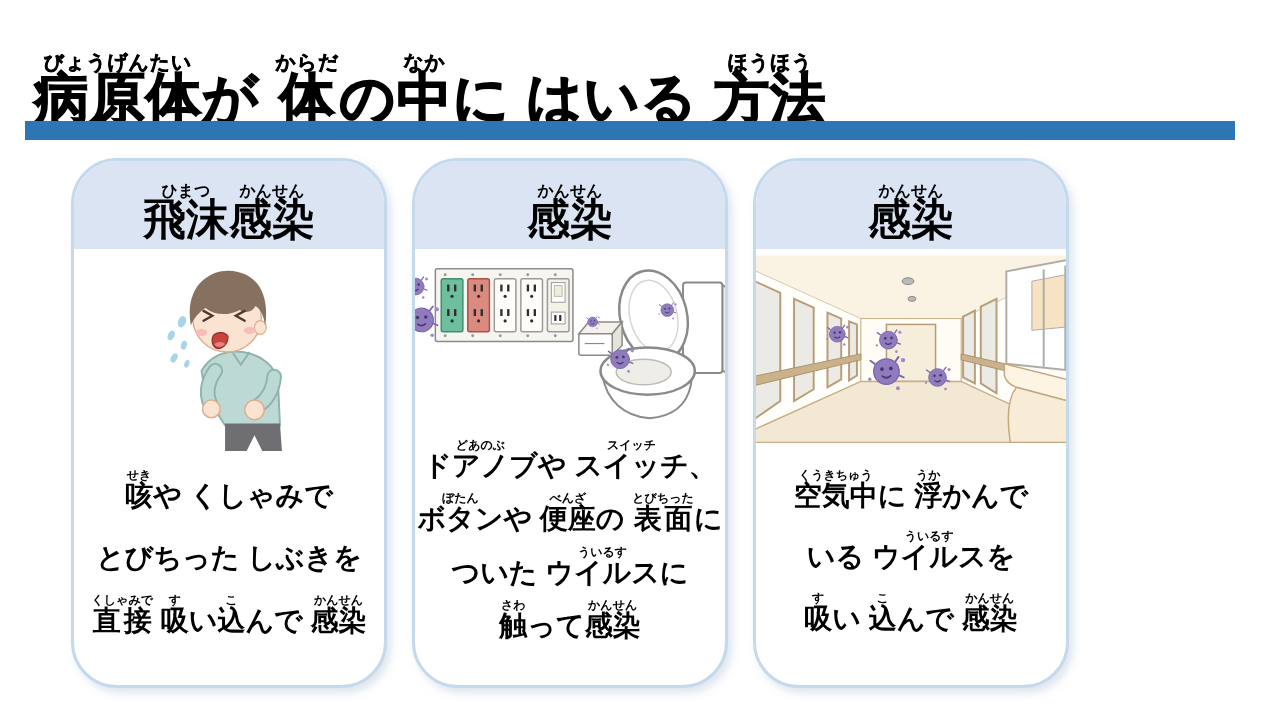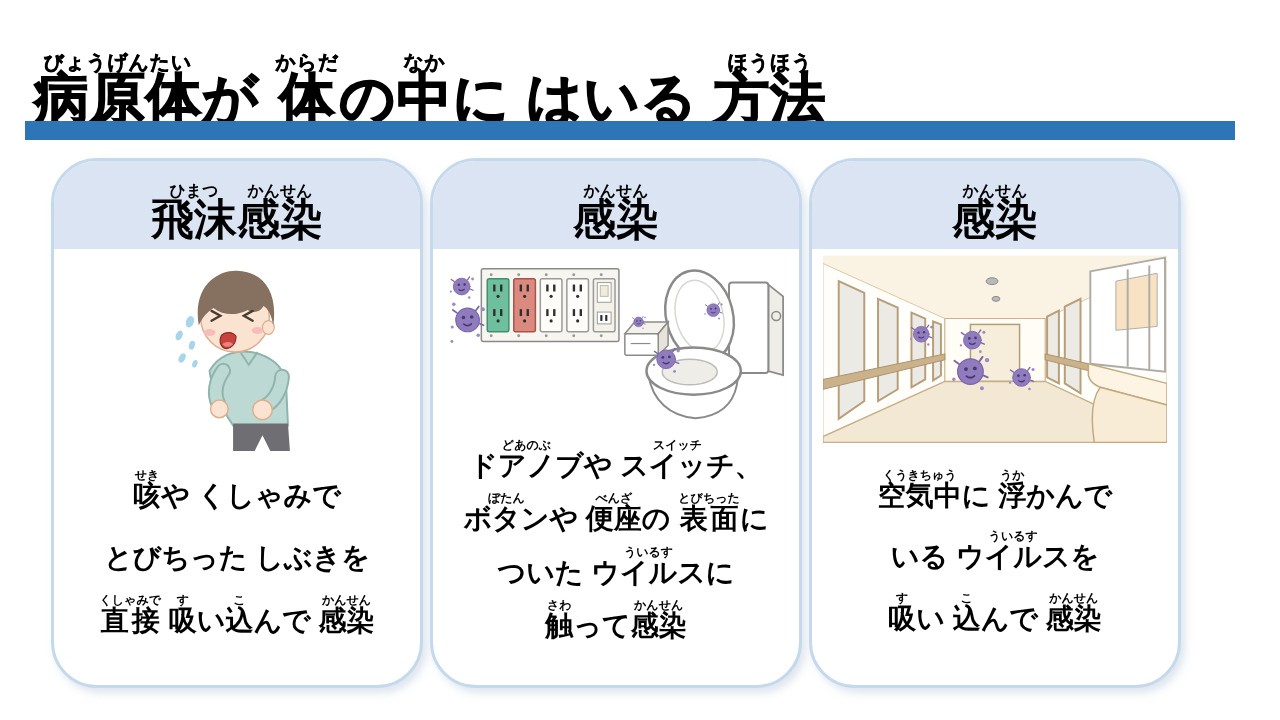--- a/index.html
+++ b/index.html
@@ -20,22 +20,22 @@
   }
   .page-title rt{font-size:0.36em;-webkit-text-stroke:0.6px #000;}
 
   .accent-bar{
     position:absolute;left:25px;top:121px;width:1210px;height:19px;
     background:#2E75B6;
   }
 
   
   .cards-row{
-    position:absolute;left:51px;top:158px;width:1166px;height:532px;
-    display:flex;gap:7px;
+    position:absolute;left:71px;top:158px;width:998px;height:532px;
+    display:flex;gap:25px;
   }
   .card{
     width:372px;height:530px;box-sizing:border-box;
     background:#ffffff;
     border:3px solid #C5D9ED;border-radius:46px;
     box-shadow:4px 5px 8px rgba(160,180,205,0.35);
     overflow:hidden;display:flex;flex-direction:column;
   }
   .card-header{
     height:80px;flex:0 0 80px;background:#DAE4F3;

